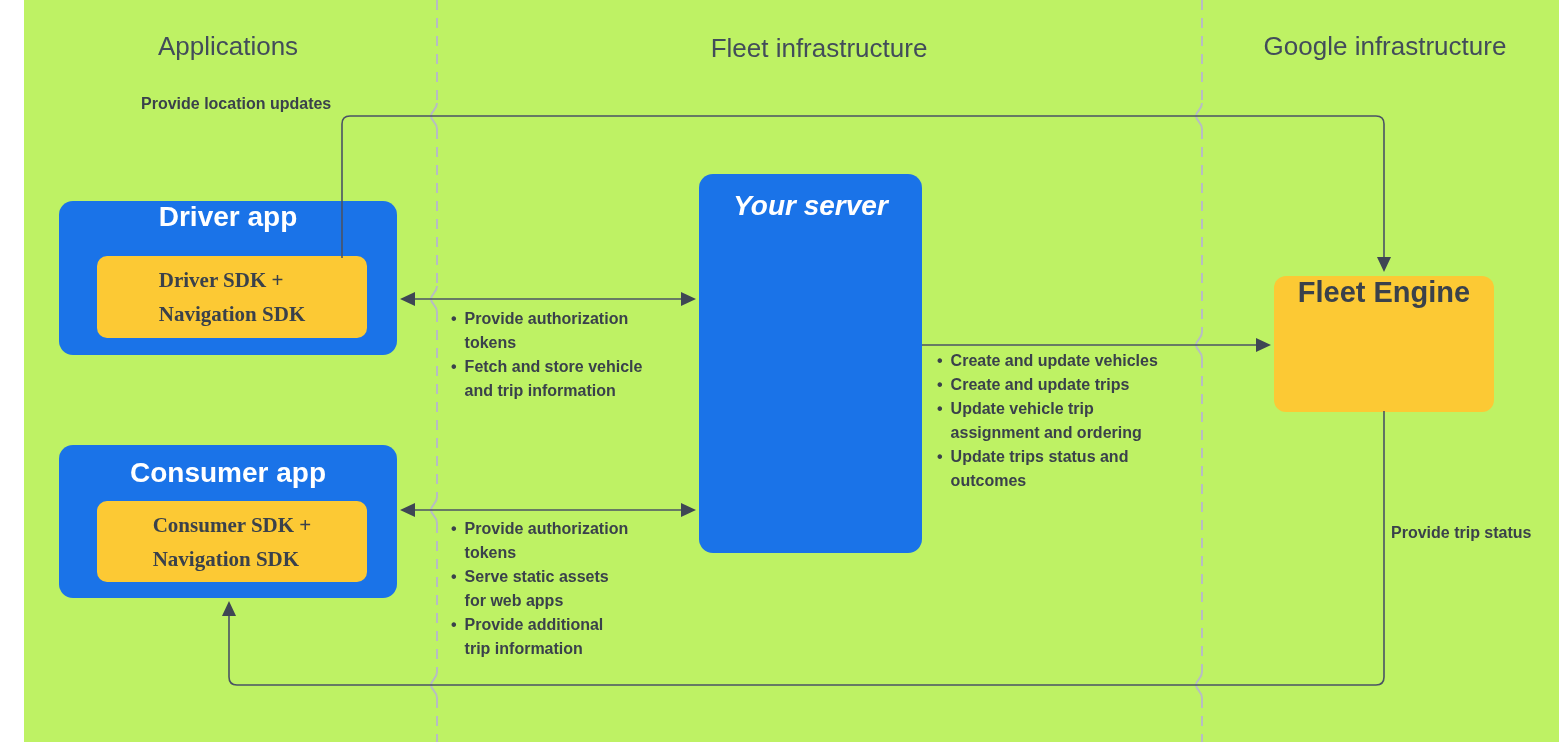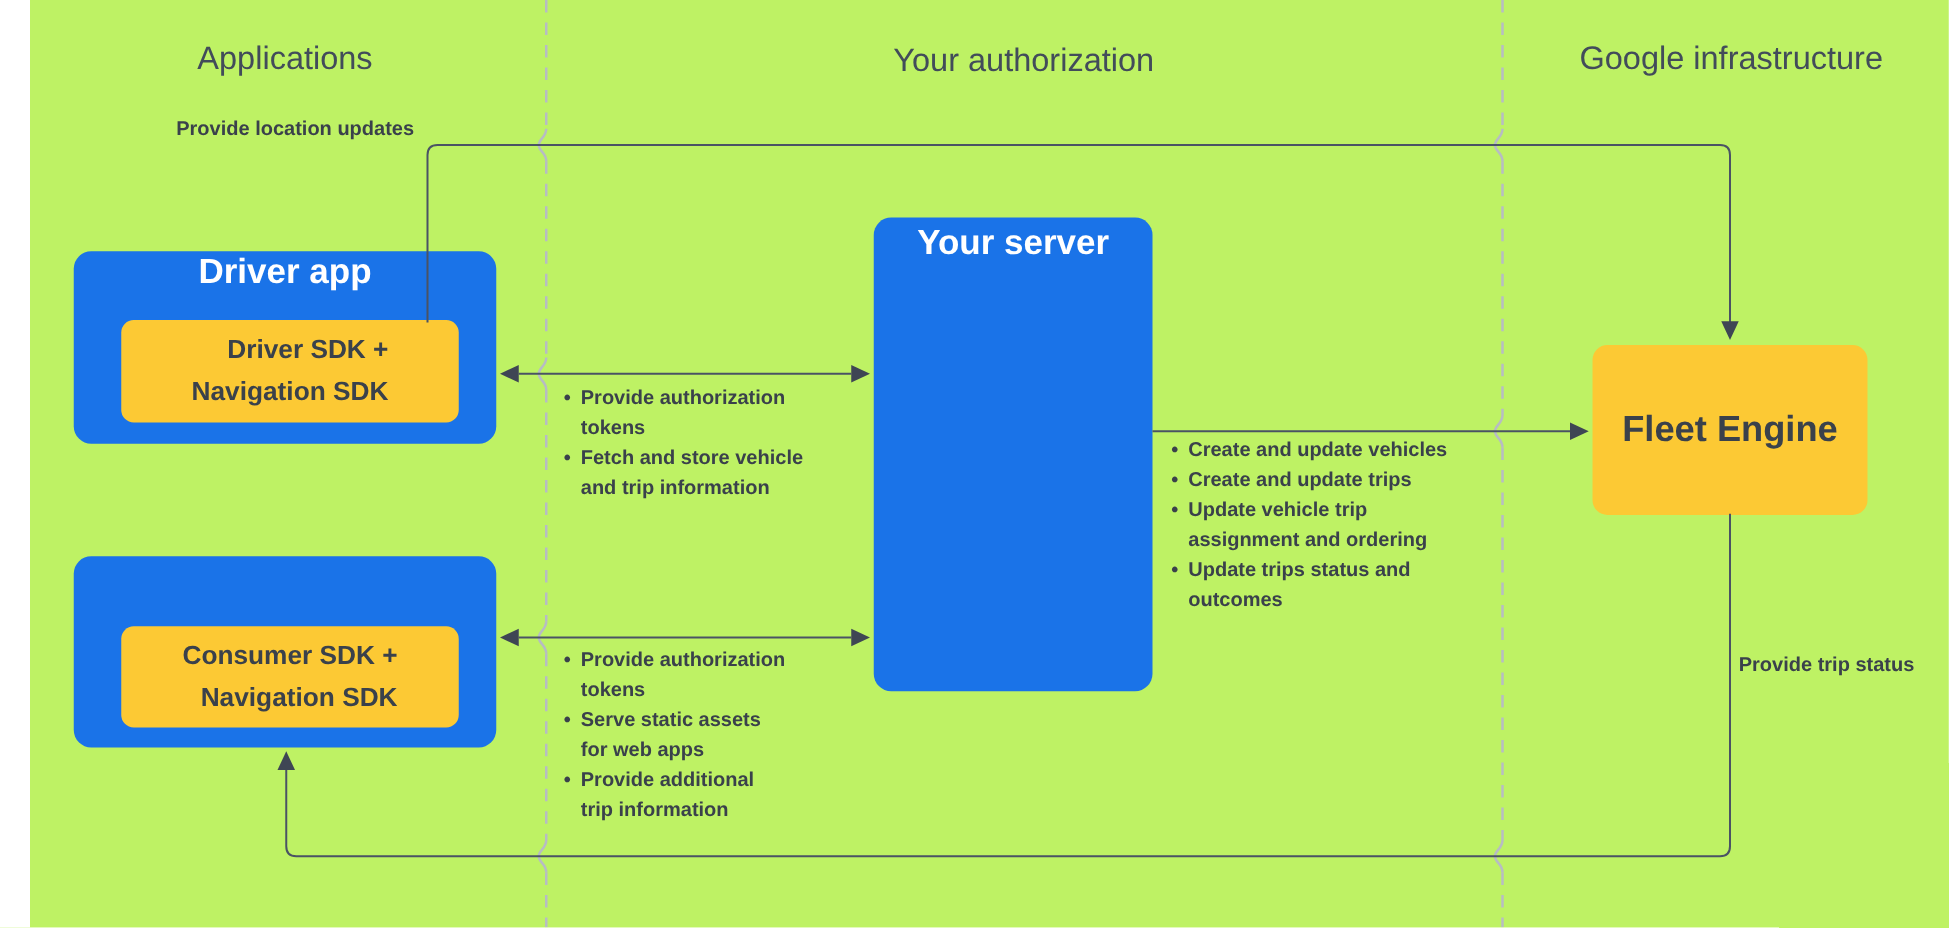--- a/index.html
+++ b/index.html
@@ -19,54 +19,55 @@
   .dashed{stroke-dasharray:10 8;}
   .connector{stroke:var(--line);stroke-width:1.6;fill:none;}
   .arrowhead{fill:var(--arrowhead);stroke:none;}
   .col-header{font-size:26px;color:var(--header_text);text-align:center;white-space:nowrap;}
   .node{border-radius:14px;}
   .blue-node{background:var(--blue);}
   .node-title{color:var(--title_on_blue);font-weight:bold;font-size:28px;text-align:center;}
   .sdk-box{
     position:absolute;background:var(--yellow);border-radius:10px;
     color:var(--text_dark);font-weight:bold;font-size:21px;line-height:34px;
-    text-align:right;white-space:pre-line;display:flex;align-items:center;justify-content:center;
+    text-align:left;white-space:pre-line;display:flex;align-items:center;justify-content:center;font-family:Liberation Serif, serif;
   }
   .fleet-node{
-    background:var(--yellow);border-radius:12px;display:flex;align-items:center;justify-content:center;
+    background:var(--yellow);border-radius:12px;display:flex;justify-content:center;
     color:var(--text_dark);font-weight:bold;font-size:29px;
   }
   .edge-label{font-weight:bold;font-size:16px;color:var(--text_dark);white-space:nowrap;}
   .bullet-list{display:flex;flex-direction:column;}
   .bullet-item{display:flex;font-weight:bold;font-size:16px;line-height:24px;color:var(--text_dark);}
   .dot{margin-right:8px;flex:0 0 auto;}
   .bullet-text{white-space:pre-line;}
 </style>
 </head>
 <body>
 
 <div class="canvas">
 
   <div class="abs col-header" style="left:74px;top:31px;width:260px;">Applications</div>
-  <div class="abs col-header" style="left:645px;top:33px;width:300px;">Your authorization</div>
+  <div class="abs col-header" style="left:645px;top:33px;width:300px;">Fleet infrastructure</div>
   <div class="abs col-header" style="left:1211px;top:31px;width:300px;">Google infrastructure</div>
 
   <div class="abs node blue-node" style="left:35px;top:201px;width:338px;height:154px;">
     <div class="node-title" style="">Driver app</div>
     <div class="sdk-box" style="left:38px;top:55px;width:270px;height:82px;">Driver SDK +
 Navigation SDK</div>
   </div>
 
   <div class="abs node blue-node" style="left:35px;top:445px;width:338px;height:153px;">
+    <div class="node-title" style="padding-top:12px;">Consumer app</div>
     <div class="sdk-box" style="left:38px;top:56px;width:270px;height:81px;">Consumer SDK +
 Navigation SDK</div>
   </div>
 
   <div class="abs node blue-node" style="left:675px;top:174px;width:223px;height:379px;">
-    <div class="node-title" style="padding-top:4px;">Your server</div>
+    <div class="node-title" style="padding-top:16px;font-style:italic;">Your server</div>
   </div>
 
   <div class="abs fleet-node" style="left:1250px;top:276px;width:220px;height:136px;">
     <span>Fleet Engine</span>
   </div>
 
   <div class="abs edge-label" style="left:117px;top:95px;">Provide location updates</div>
   <div class="abs edge-label" style="left:1367px;top:524px;">Provide trip status</div>
 
   <div class="abs bullet-list" style="left:427px;top:307px;">

